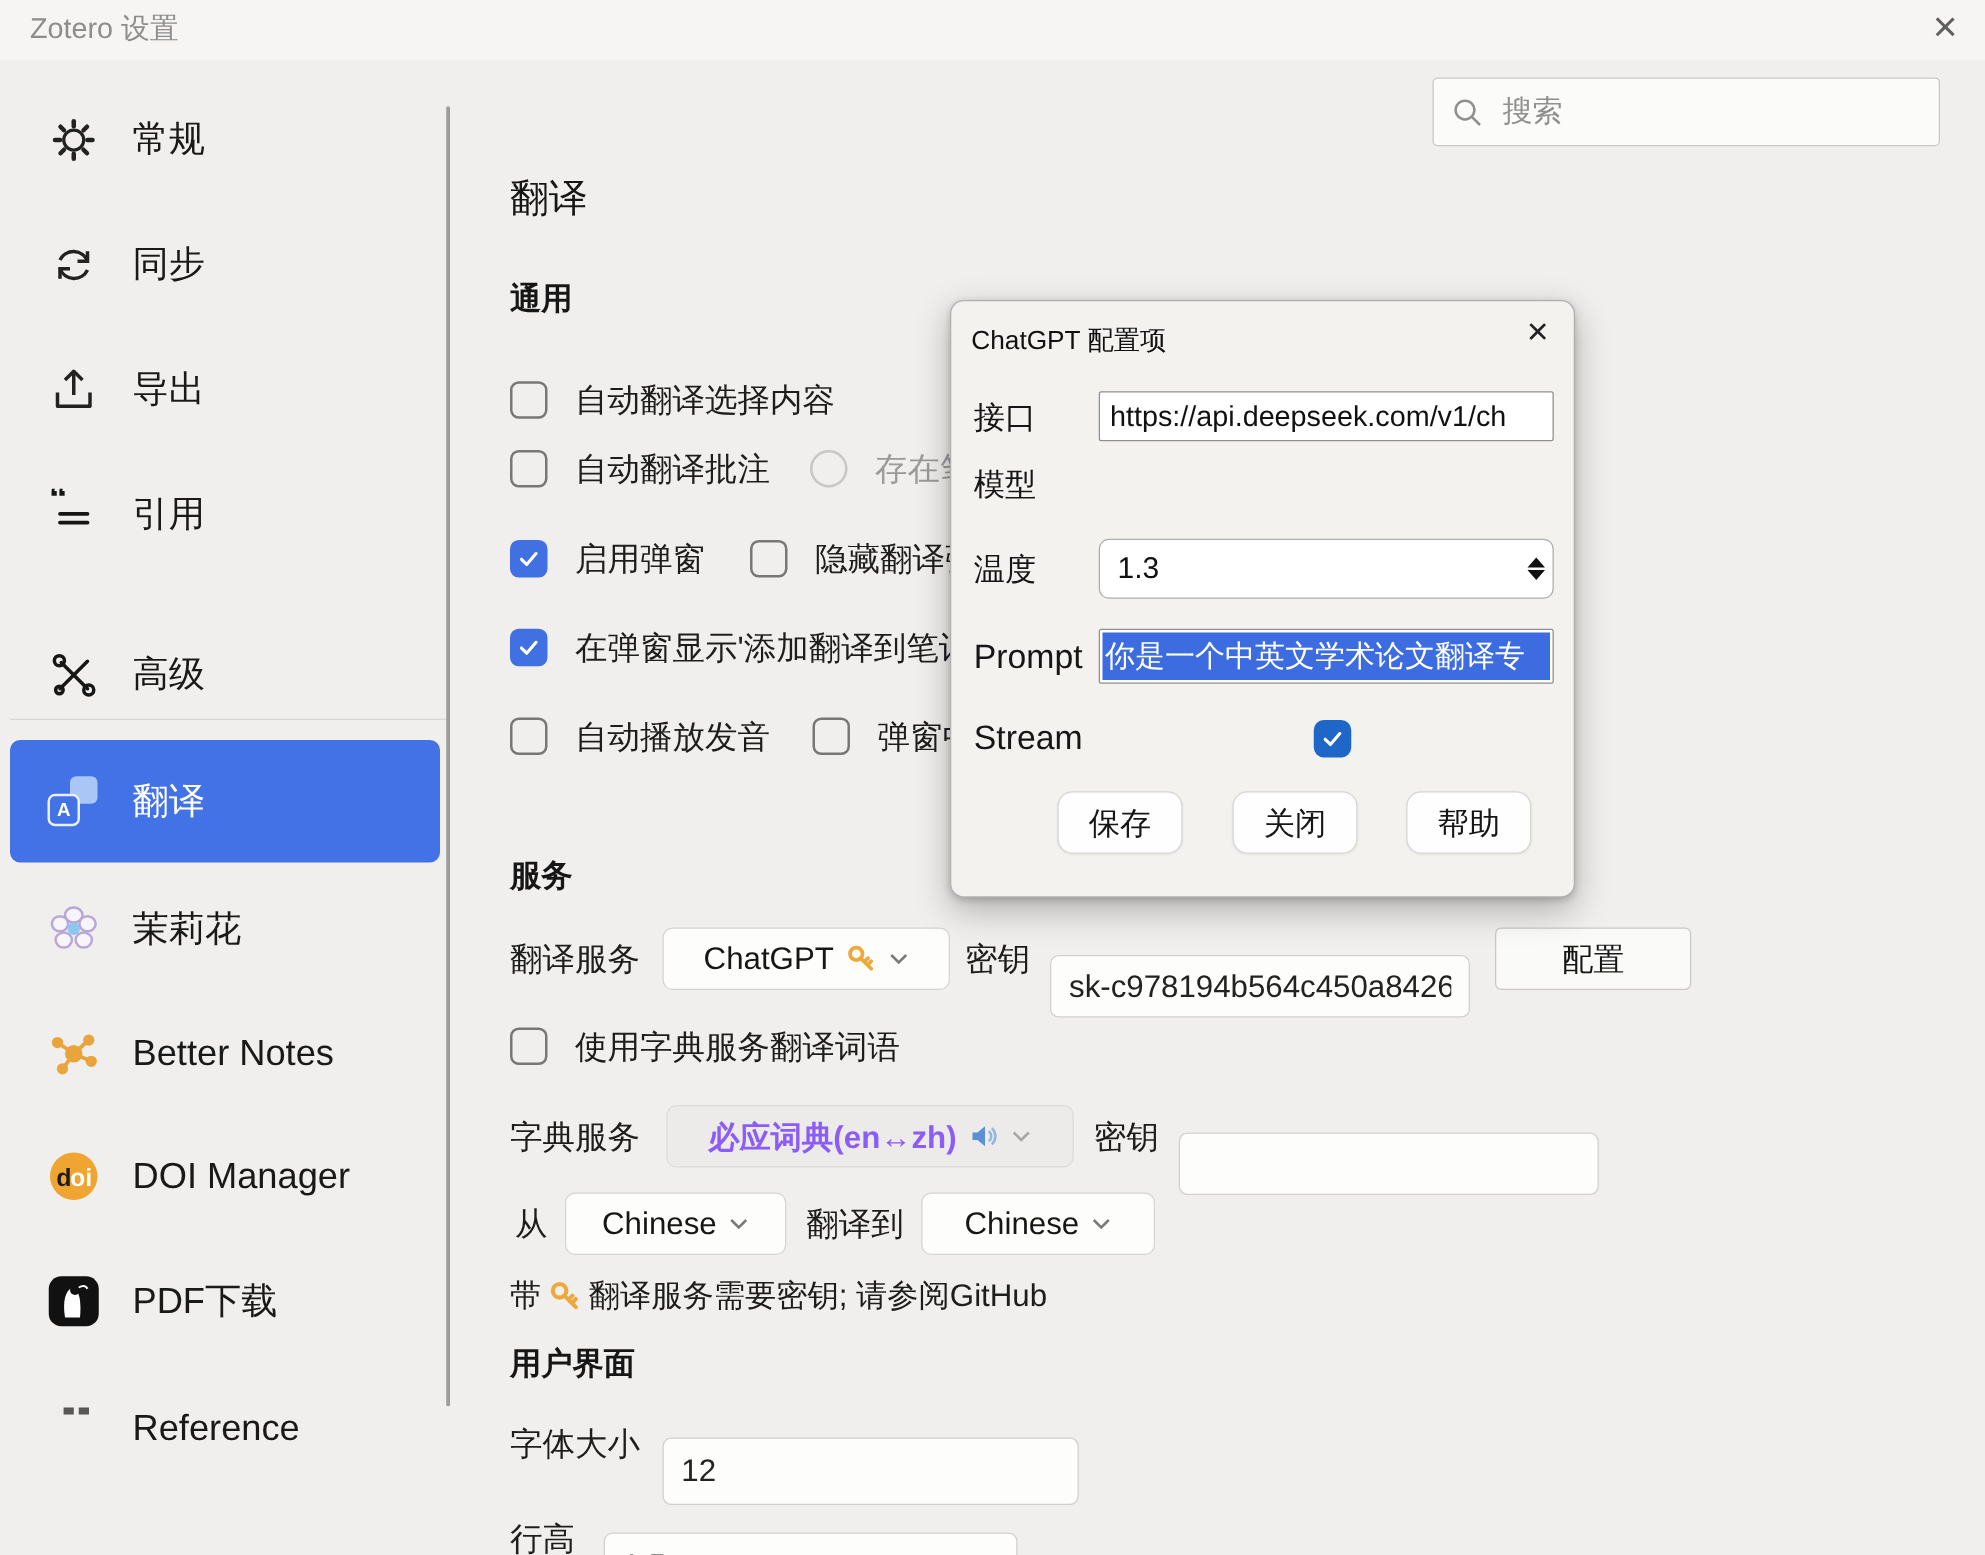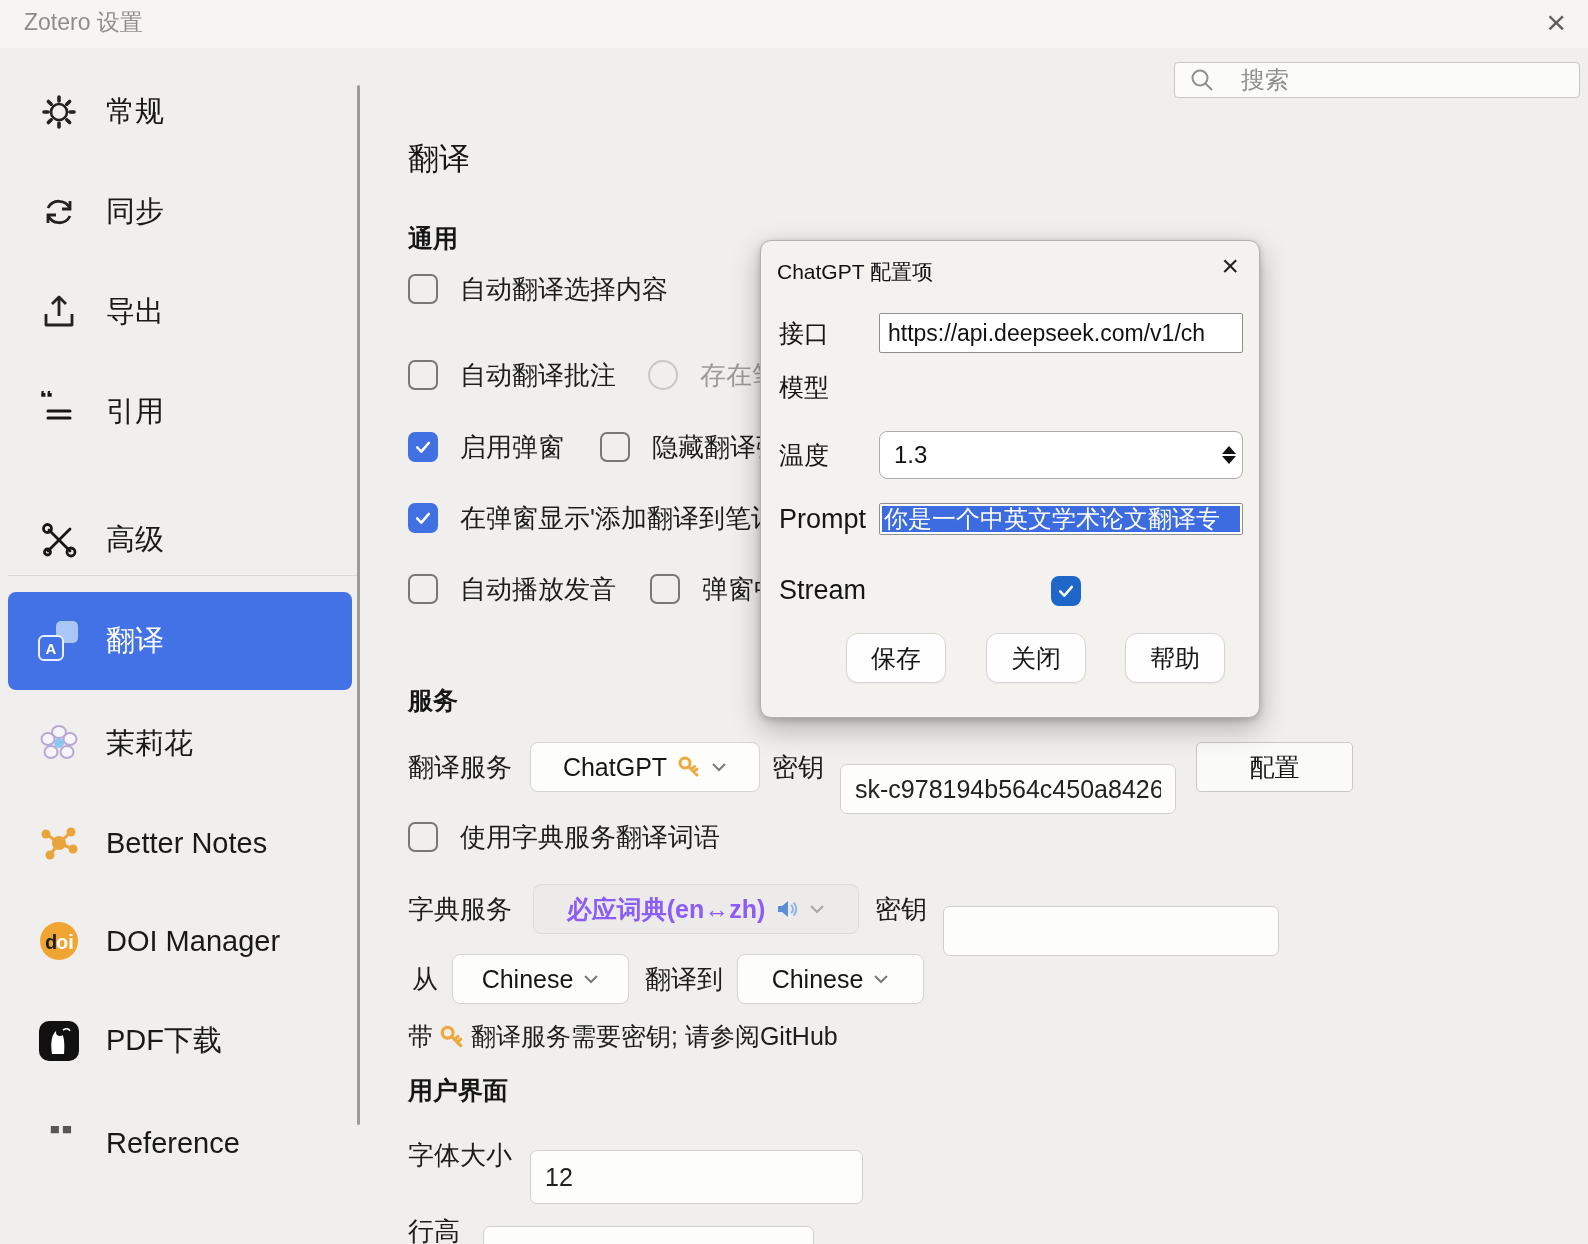--- a/index.html
+++ b/index.html
@@ -6,21 +6,21 @@
   html,body { width:1588px; height:1244px; }
   body { font-family:"Liberation Sans","DejaVu Sans",sans-serif; background:#f0efed; color:#1b1b1b; overflow:hidden; }
   .page { position:relative; width:1588px; height:1244px; background:#f0efed; overflow:hidden; }
 
   
   .titlebar { position:absolute; left:0; top:0; width:1588px; height:48px; background:#f6f5f4; }
   .win-title { position:absolute; left:24px; top:7px; font-size:23px; color:#8d8d8d; }
   .win-close { position:absolute; right:22px; top:2px; font-size:34px; color:#5f5f5f; cursor:default; line-height:40px; }
 
   
-  .searchbox { position:absolute; left:1146px; top:62px; width:406px; height:36px; background:#fbfbfa; border:1px solid #c9c7c5; border-radius:4px; display:flex; align-items:center; padding-left:14px; gap:26px;margin-left:28px; }
+  .searchbox { position:absolute; left:1146px; top:62px; width:406px; height:55px; background:#fbfbfa; border:1px solid #c9c7c5; border-radius:4px; display:flex; align-items:center; padding-left:14px; gap:15px; }
   .searchbox input { border:none; outline:none; background:transparent; font-size:24px; color:#333; width:330px; font-family:inherit; }
   .searchbox input::placeholder { color:#8f8f8f; }
 
   
   .sb-item { position:absolute; left:8px; width:344px; height:76px; display:flex; align-items:center; padding-left:30px; gap:26px; border-radius:8px; cursor:default; }
   .sb-item .sb-label { font-size:29px; color:#191919; white-space:nowrap; }
   .sb-item.selected { background:#4372e6; height:98px; }
   .sb-item.selected .sb-label { color:#ffffff; }
   .sb-sep { position:absolute; left:8px; top:575px; width:350px; height:1px; background:#dad8d6; }
   .v-divider { position:absolute; left:357px; top:85px; width:3px; height:1040px; background:#9c9c9c; border-radius:2px; }
@@ -57,21 +57,21 @@
   .dlg-title { position:absolute; left:16px; top:17px; font-size:21px; color:#111; }
   .dlg-close { position:absolute; right:20px; top:8px; font-size:30px; color:#222; }
   .dlg-row { position:absolute; left:18px; display:flex; align-items:center; }
   .dlg-lbl { font-size:25px; color:#161616; width:100px; flex:0 0 100px; white-space:nowrap; }
   .dlg-input { width:364px; height:40px; background:#ffffff; border:1px solid #8f8f8f; border-radius:2px; font-size:23px; color:#111; padding:0 8px; font-family:Liberation Sans, sans-serif; outline:none; }
   .temp-box { width:364px; height:48px; background:#ffffff; border:1px solid #adadad; border-radius:8px; display:flex; align-items:center; padding:0 6px 0 14px; font-size:24px; color:#111; }
   .temp-box .val { flex:1; }
   .spinner { display:flex; flex-direction:column; gap:2px; align-items:center; }
   .spin-up { width:0; height:0; border-left:7px solid transparent; border-right:7px solid transparent; border-bottom:8px solid #111; }
   .spin-down { width:0; height:0; border-left:7px solid transparent; border-right:7px solid transparent; border-top:8px solid #111; }
-  .prompt-box { width:364px; height:32px; background:#ffffff; border:1px solid #8f8f8f; border-radius:2px; display:flex; align-items:flex-start; padding:2px; overflow:hidden; }
+  .prompt-box { width:364px; height:44px; background:#ffffff; border:1px solid #8f8f8f; border-radius:2px; display:flex; align-items:flex-start; padding:2px; overflow:hidden; }
   .prompt-sel { background:#3c6ce0; color:#ffffff; font-size:24px; white-space:nowrap; overflow:hidden; width:100%; height:100%; display:flex; align-items:center; padding:0 2px; }
   .stream-cb { width:30px; height:30px; background:#1e67c8; border-radius:8px; display:flex; align-items:center; justify-content:center; }
   .dlg-btn { position:absolute; width:100px; height:50px; top:392px; background:#fefefe; border:1px solid #d8d6d4; border-radius:12px; font-size:25px; color:#161616; display:flex; align-items:center; justify-content:center; box-shadow:0 1px 2px rgba(0,0,0,0.06); }
 </style>
 </head>
 <body>
 
 <div class="page">
 
   <div class="titlebar">
@@ -231,21 +231,21 @@
         <span class="quote-glyph">“</span>
       </span>
     <span class="sb-label">Reference</span>
   </div>
 
   <div class="v-divider"></div>
 
   <div class="page-title">翻译</div>
   <div class="sec-head" style="top:222px">通用</div>
 
-  <div class="row" style="left:408px; top:272px; height:34px">
+  <div class="row" style="left:408px; top:303px; height:34px">
     <span class="cb"></span>
     <span class="lbl">自动翻译选择内容</span>
   </div>
 
   <div class="row" style="left:408px; top:358px; height:34px">
     <span class="cb"></span>
     <span class="lbl">自动翻译批注</span>
   </div>
   <div class="row" style="left:648px; top:358px; height:34px">
     <span class="radio"></span>

